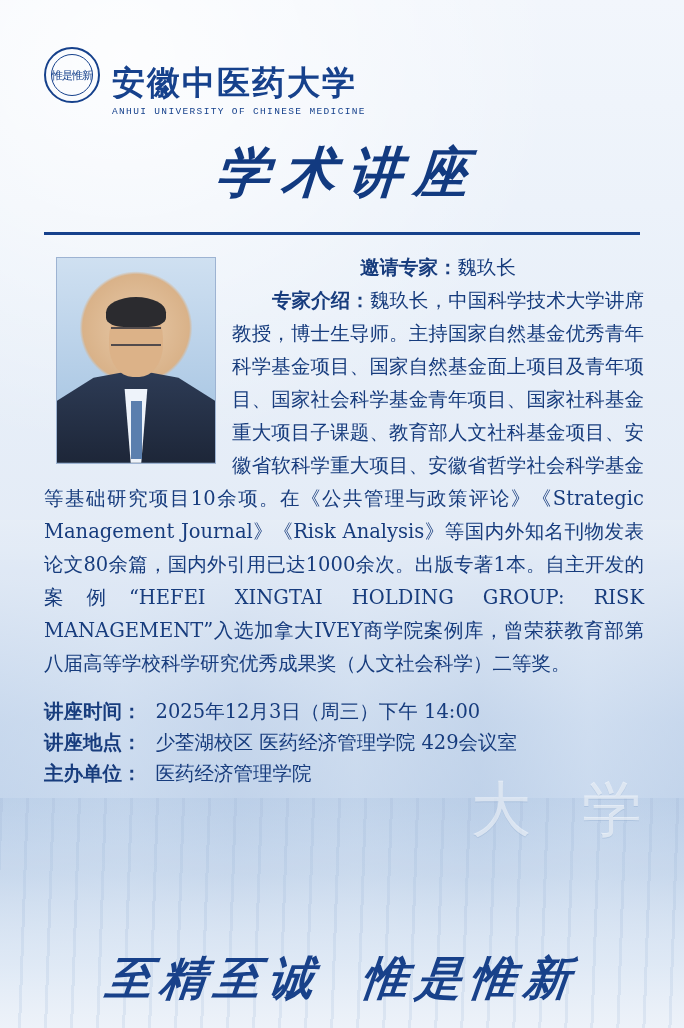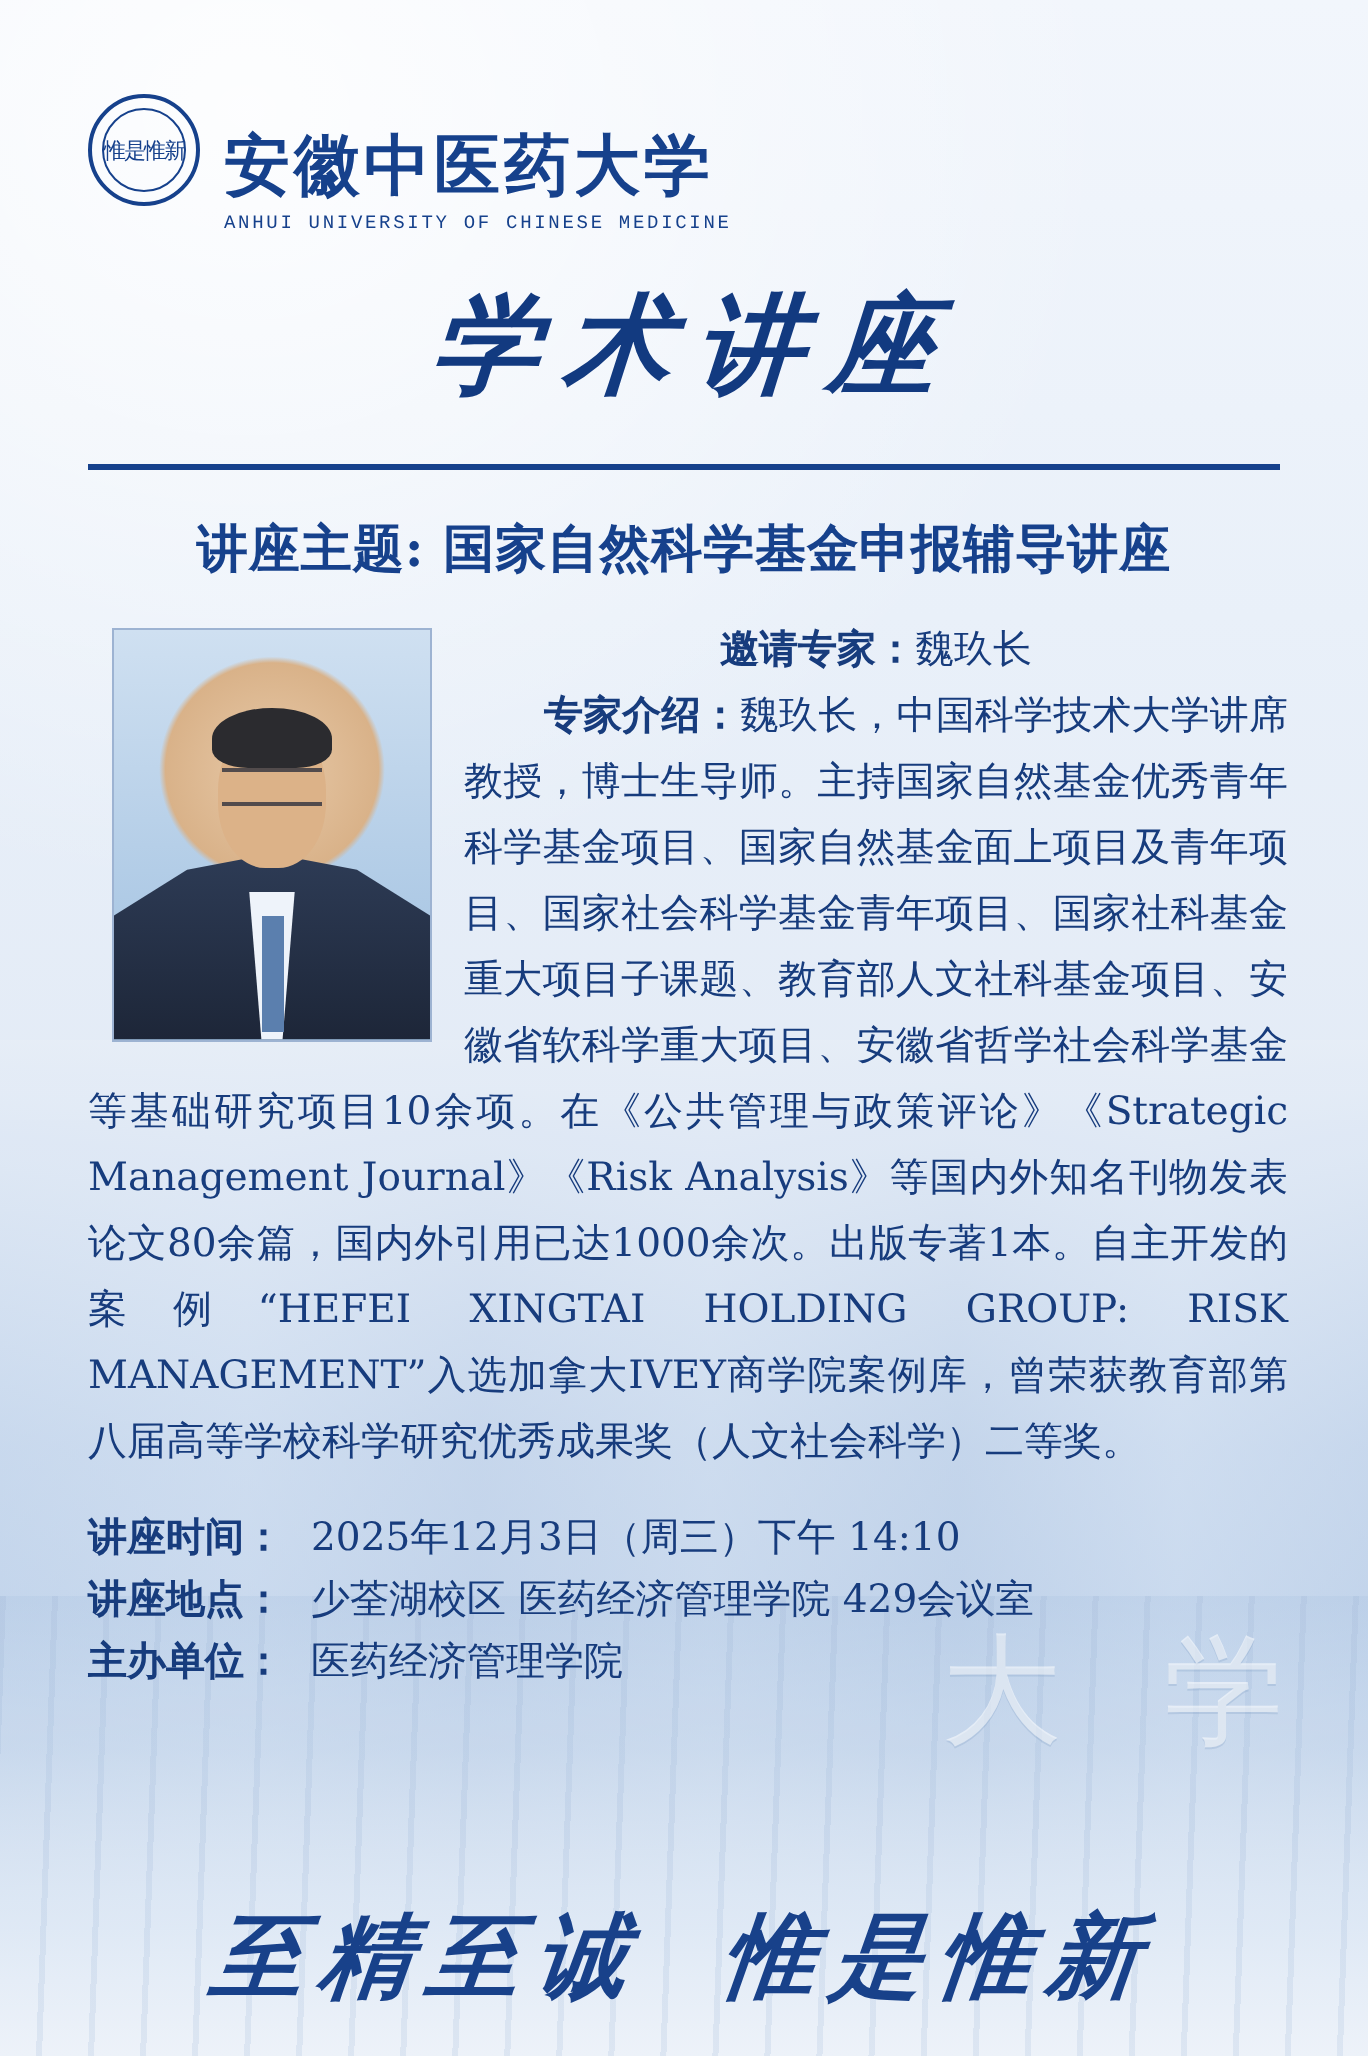--- a/index.html
+++ b/index.html
@@ -45,21 +45,21 @@
     position: absolute;
     left: 0; right: 0; top: 0;
     height: 560px;
     background:
       radial-gradient(ellipse at 18% 10%, rgba(255,255,255,0.85) 0%, rgba(255,255,255,0) 55%),
       linear-gradient(180deg, #f2f6fc 0%, #e9f0f9 55%, #e3ebf6 100%);
   }
   .watermark {
     position: absolute;
     right: 26px;
-    top: 806px;
+    top: 770px;
     font-family: "DejaVu Serif", serif;
     font-size: 60px;
     letter-spacing: 16px;
     color: rgba(255,255,255,0.55);
     text-shadow: 0 1px 0 rgba(120,150,190,0.25);
     pointer-events: none;
     white-space: nowrap;
   }
   .content {
     position: relative;
@@ -279,21 +279,20 @@
       </div>
       <div class="logo-text">
         <div class="logo-cn">安徽中医药大学</div>
         <div class="logo-en">ANHUI UNIVERSITY OF CHINESE MEDICINE</div>
       </div>
     </div>
 
     <div class="main-title">学术讲座</div>
     <div class="title-rule"></div>
 
-    <div class="subject">讲座主题: 国家自然科学基金申报辅导讲座</div>
 
     <div class="body-wrap">
       <div class="portrait">
         <div class="suit"></div>
         <div class="shirt"></div>
         <div class="tie"></div>
         <div class="head"></div>
         <div class="hair"></div>
         <div class="glasses"></div>
       </div>
@@ -303,21 +302,21 @@
       </p>
 
       <p class="para" style="text-indent:40px;">
         <span class="lead-line">专家介绍：</span><span>魏玖长，中国科学技术大学讲席教授，博士生导师。主持国家自然基金优秀青年科学基金项目、国家自然基金面上项目及青年项目、国家社会科学基金青年项目、国家社科基金重大项目子课题、教育部人文社科基金项目、安徽省软科学重大项目、安徽省哲学社会科学基金等基础研究项目10余项。在《公共管理与政策评论》《Strategic Management Journal》《Risk Analysis》等国内外知名刊物发表论文80余篇，国内外引用已达1000余次。出版专著1本。自主开发的案例“HEFEI XINGTAI HOLDING GROUP: RISK MANAGEMENT”入选加拿大IVEY商学院案例库，曾荣获教育部第八届高等学校科学研究优秀成果奖（人文社会科学）二等奖。</span>
       </p>
     </div>
 
     <div class="info">
       <div class="info-row">
         <span class="info-label">讲座时间：</span>
-        <span class="info-value">2025年12月3日（周三）下午 14:10</span>
+        <span class="info-value">2025年12月3日（周三）下午 14:00</span>
       </div>
       <div class="info-row">
         <span class="info-label">讲座地点：</span>
         <span class="info-value">少荃湖校区 医药经济管理学院 429会议室</span>
       </div>
       <div class="info-row">
         <span class="info-label">主办单位：</span>
         <span class="info-value">医药经济管理学院</span>
       </div>
     </div>

